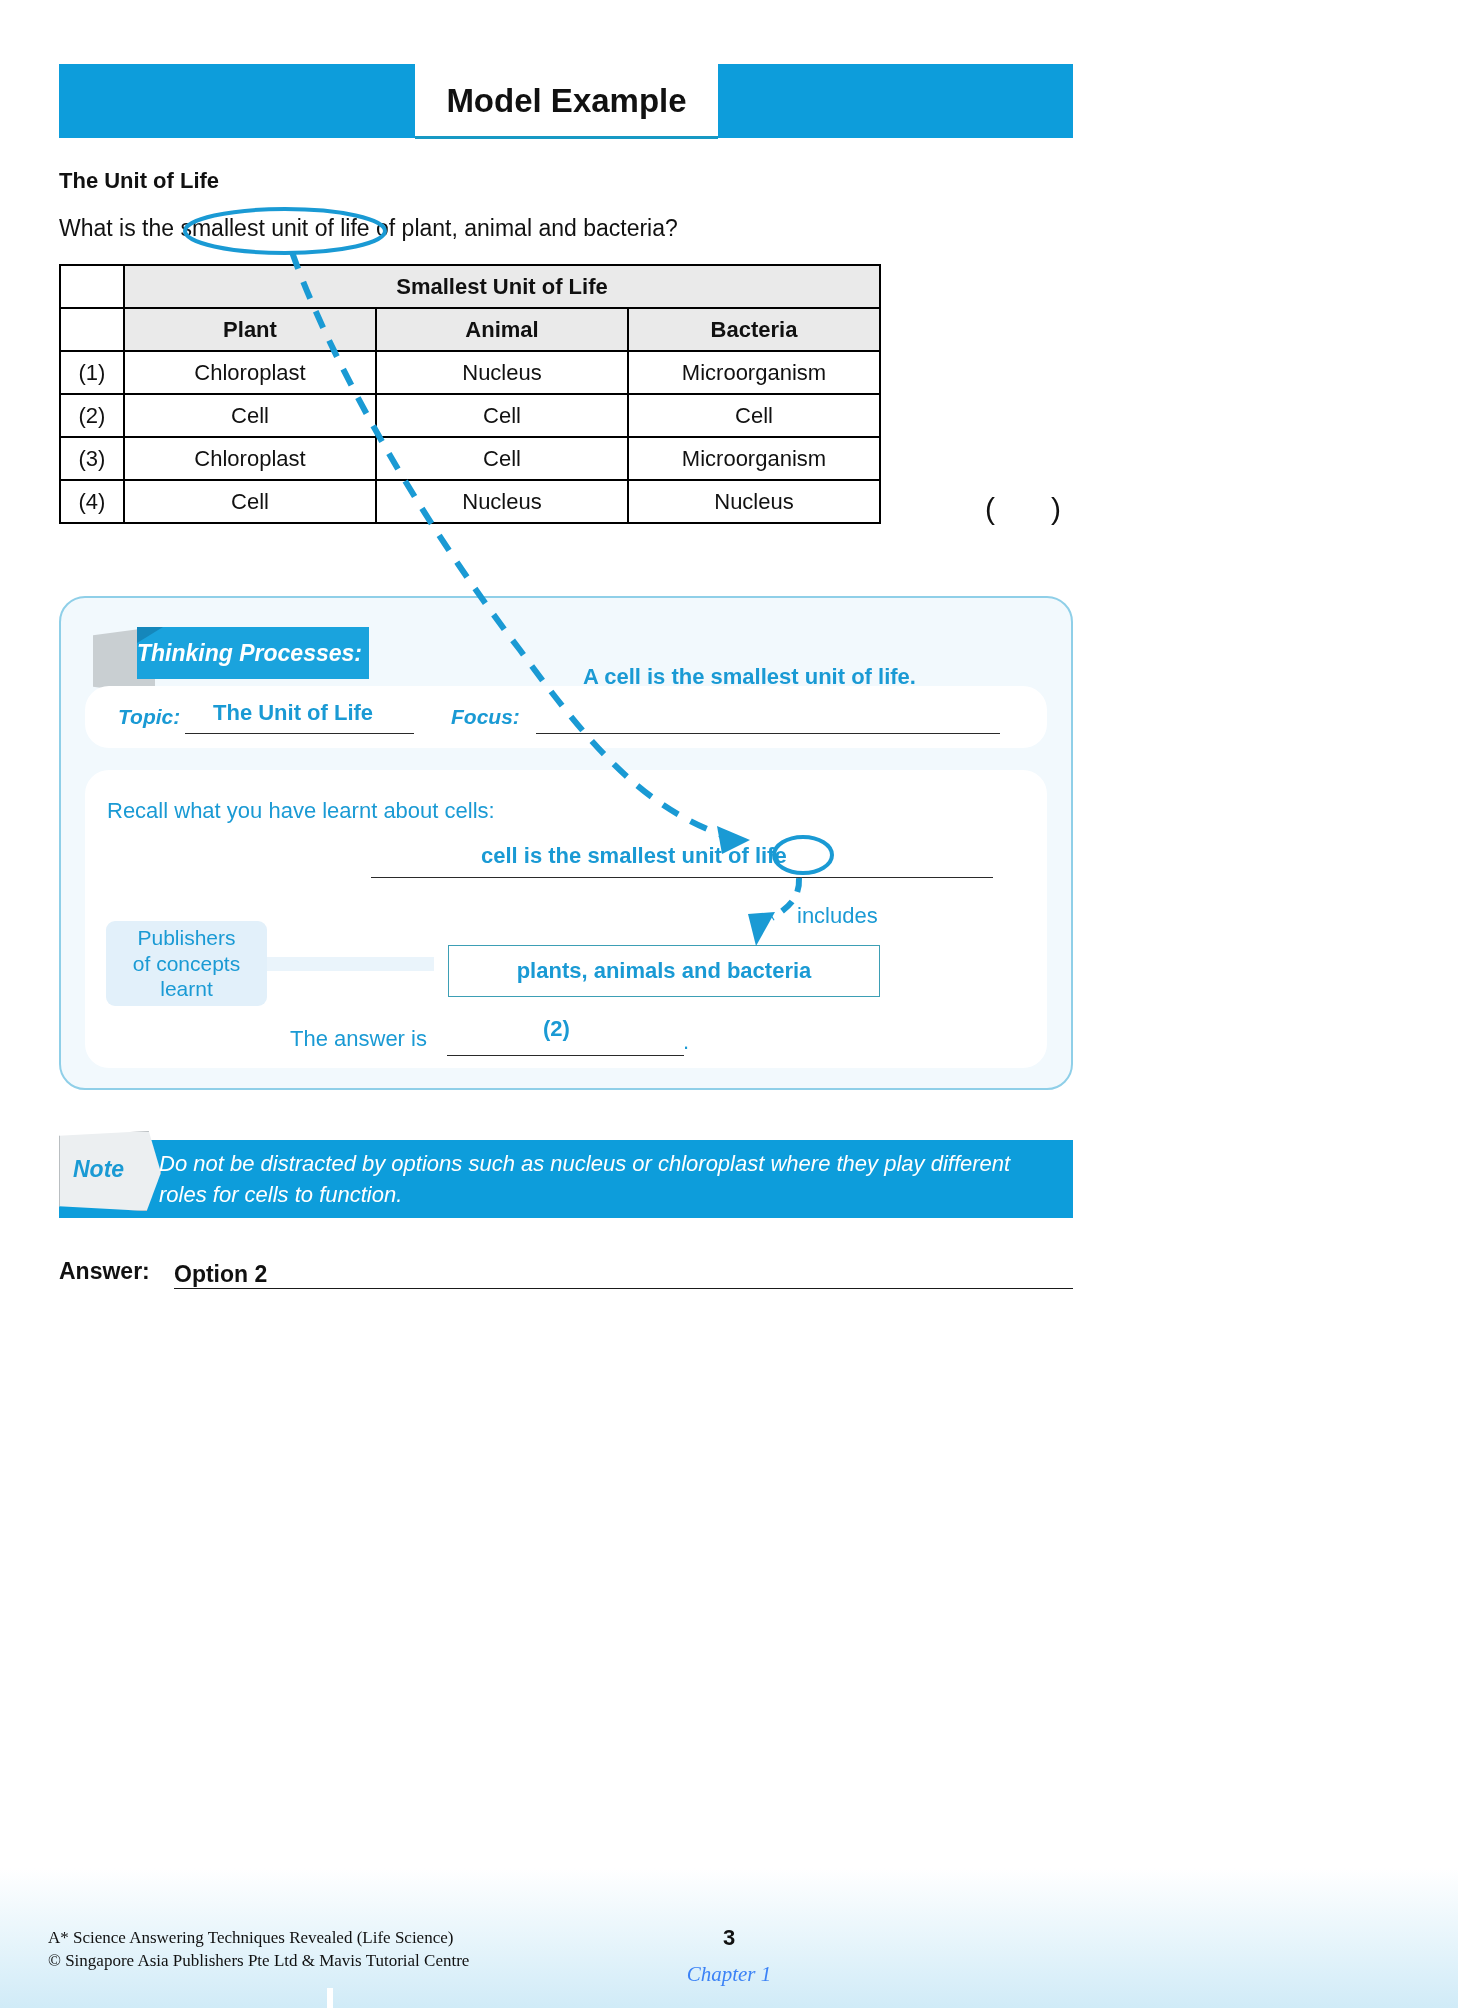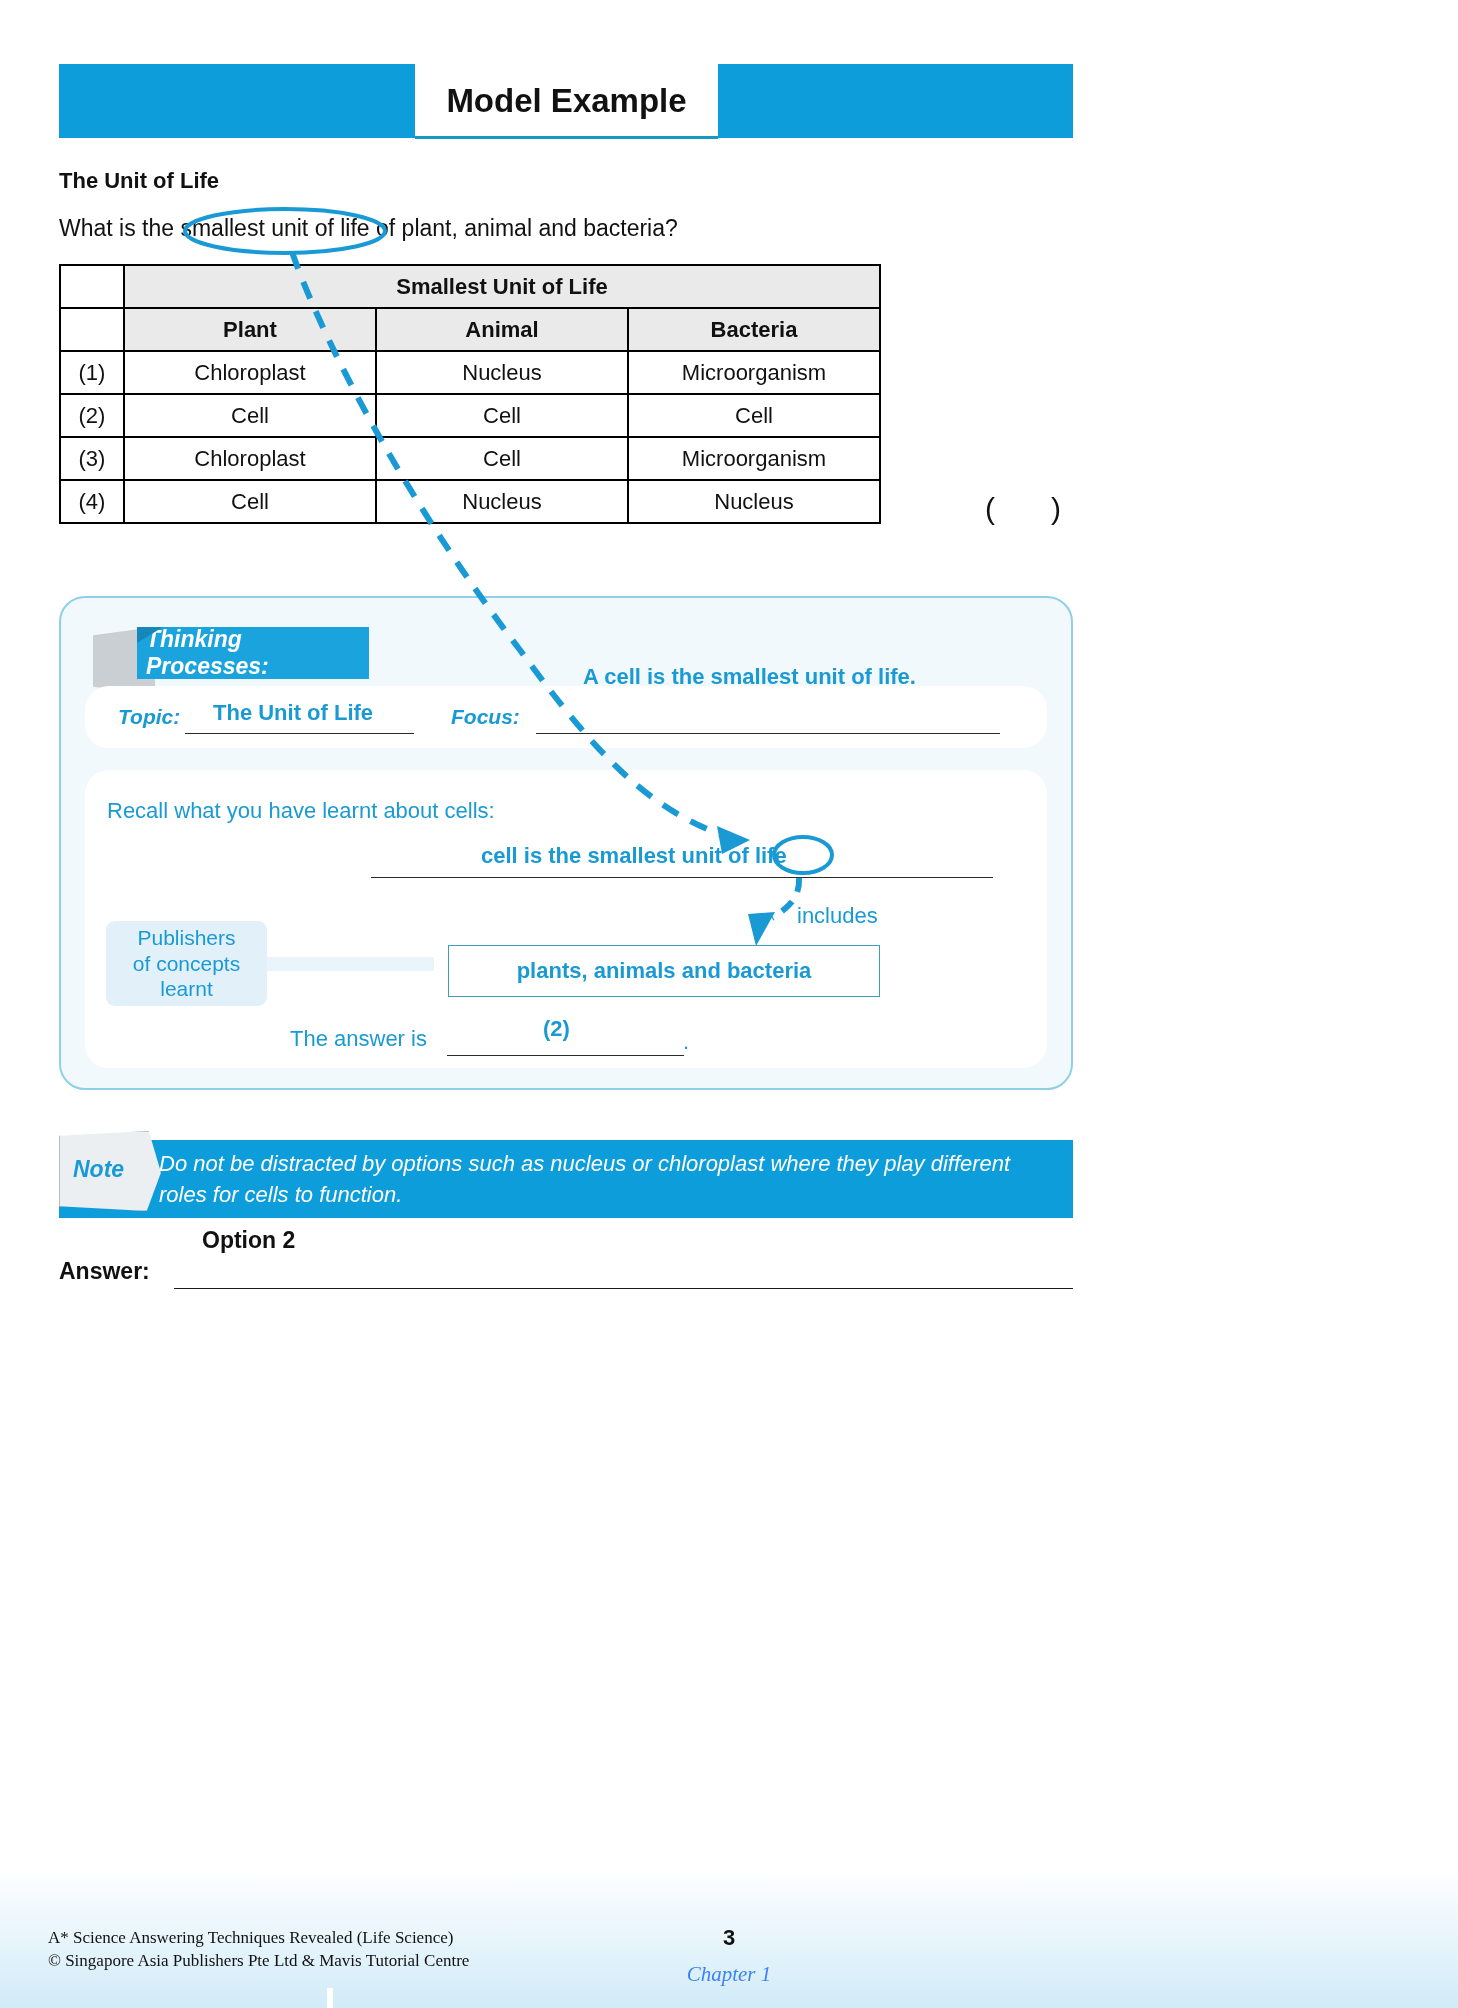--- a/index.html
+++ b/index.html
@@ -154,21 +154,20 @@
     width: 0;
     height: 0;
     border-left: 26px solid #1587bb;
     border-bottom: 16px solid transparent;
   }
   .tp-tab-label {
     color: #ffffff;
     font-size: 23px;
     font-weight: bold;
     font-style: italic;
-    padding-left: 9px;
   }
 
   .tp-row1 {
     position: absolute;
     left: 85px;
     top: 686px;
     width: 962px;
     height: 62px;
     background: #ffffff;
     border-radius: 24px;
@@ -353,25 +352,24 @@
     position: absolute;
     left: 59px;
     top: 1258px;
     font-size: 23px;
     font-weight: bold;
     color: #111;
   }
   .answer-value {
     position: absolute;
     left: 174px;
-    top: 1227px;
+    top: 1261px;
     font-size: 23px;
     font-weight: bold;
     color: #111;
-    margin-left: 28px;
   }
   .answer-rule {
     position: absolute;
     left: 174px;
     top: 1288px;
     width: 899px;
     border-bottom: 1.5px solid #1a1a1a;
   }
 
   

